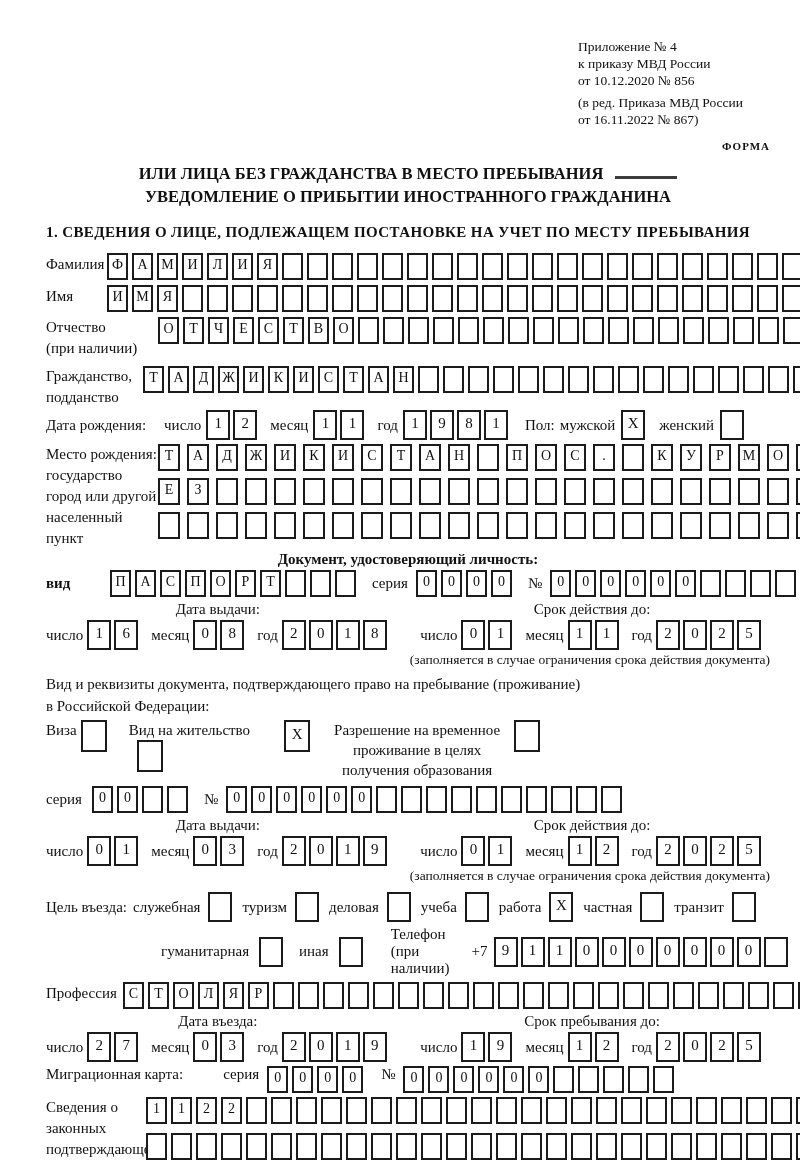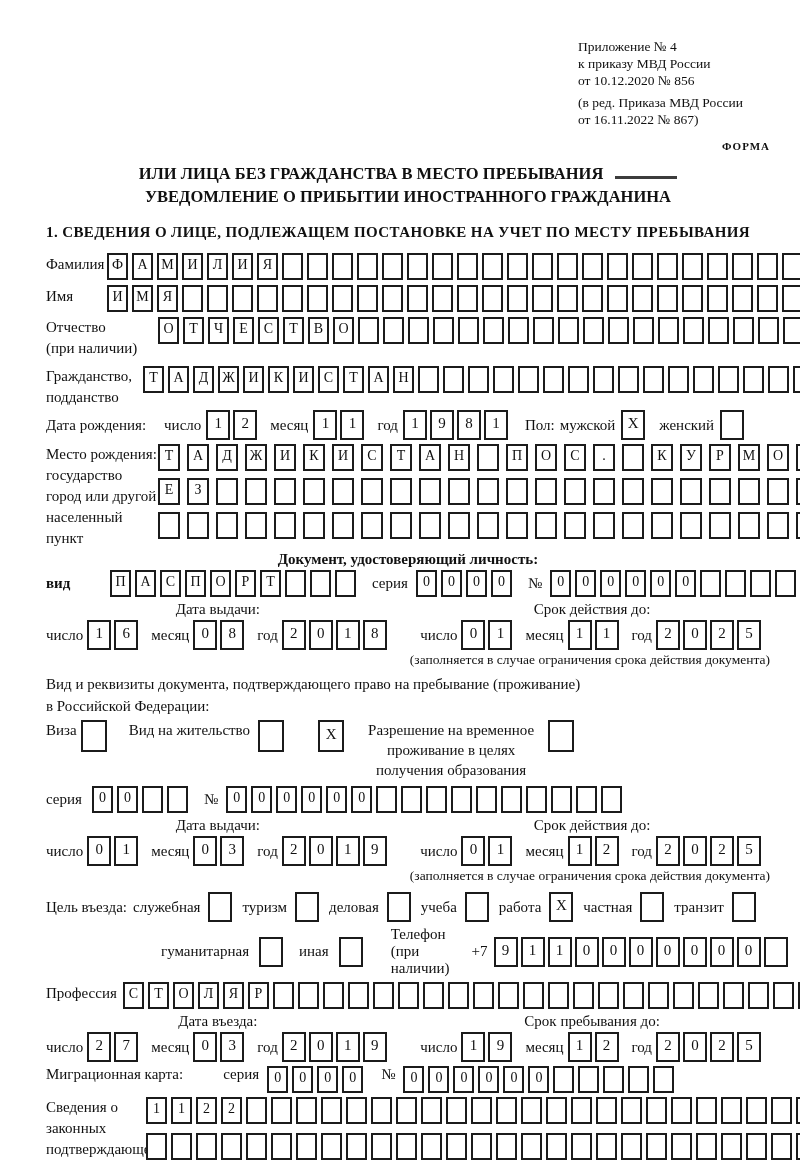--- a/index.html
+++ b/index.html
@@ -51,21 +51,21 @@
   .dfields .dlbl:first-child{margin-left:0;}
   .note{font-size:13.5px;text-align:right;margin-top:2px;}
 
   .plain{font-size:15px;line-height:20px;margin-top:6px;}
   .plain.second{margin-top:2px;}
 
   .opts{display:flex;align-items:flex-start;margin-top:4px;}
   .opt{display:flex;align-items:flex-start;flex:0 0 auto;}
   .optlbl{font-size:15px;line-height:20px;}
   .opt .optlbl.c{text-align:center;}
-  .opt2{margin-left:22px;} .opt3{margin-left:26px;} .opt4{margin-left:18px;}
+  .opt2{margin-left:22px;flex-direction:column;} .opt3{margin-left:26px;} .opt4{margin-left:18px;}
   .optw1{width:160px;} .optw2{width:178px;}
 
   .purp{display:flex;align-items:center;margin-top:8px;font-size:15px;}
   .plbl{margin-left:10px;margin-right:2px;}
   .purp .first{margin-left:6px;}
   .purp2{display:flex;align-items:center;margin-top:4px;font-size:15px;margin-left:115px;}
   .phlbl{margin-left:28px;} .phpre{margin-left:22px;margin-right:6px;}
 
   .migr{align-items:flex-start;font-size:15px;margin-top:4px;}
   .migr .g{margin:0 8px 0 14px;}

